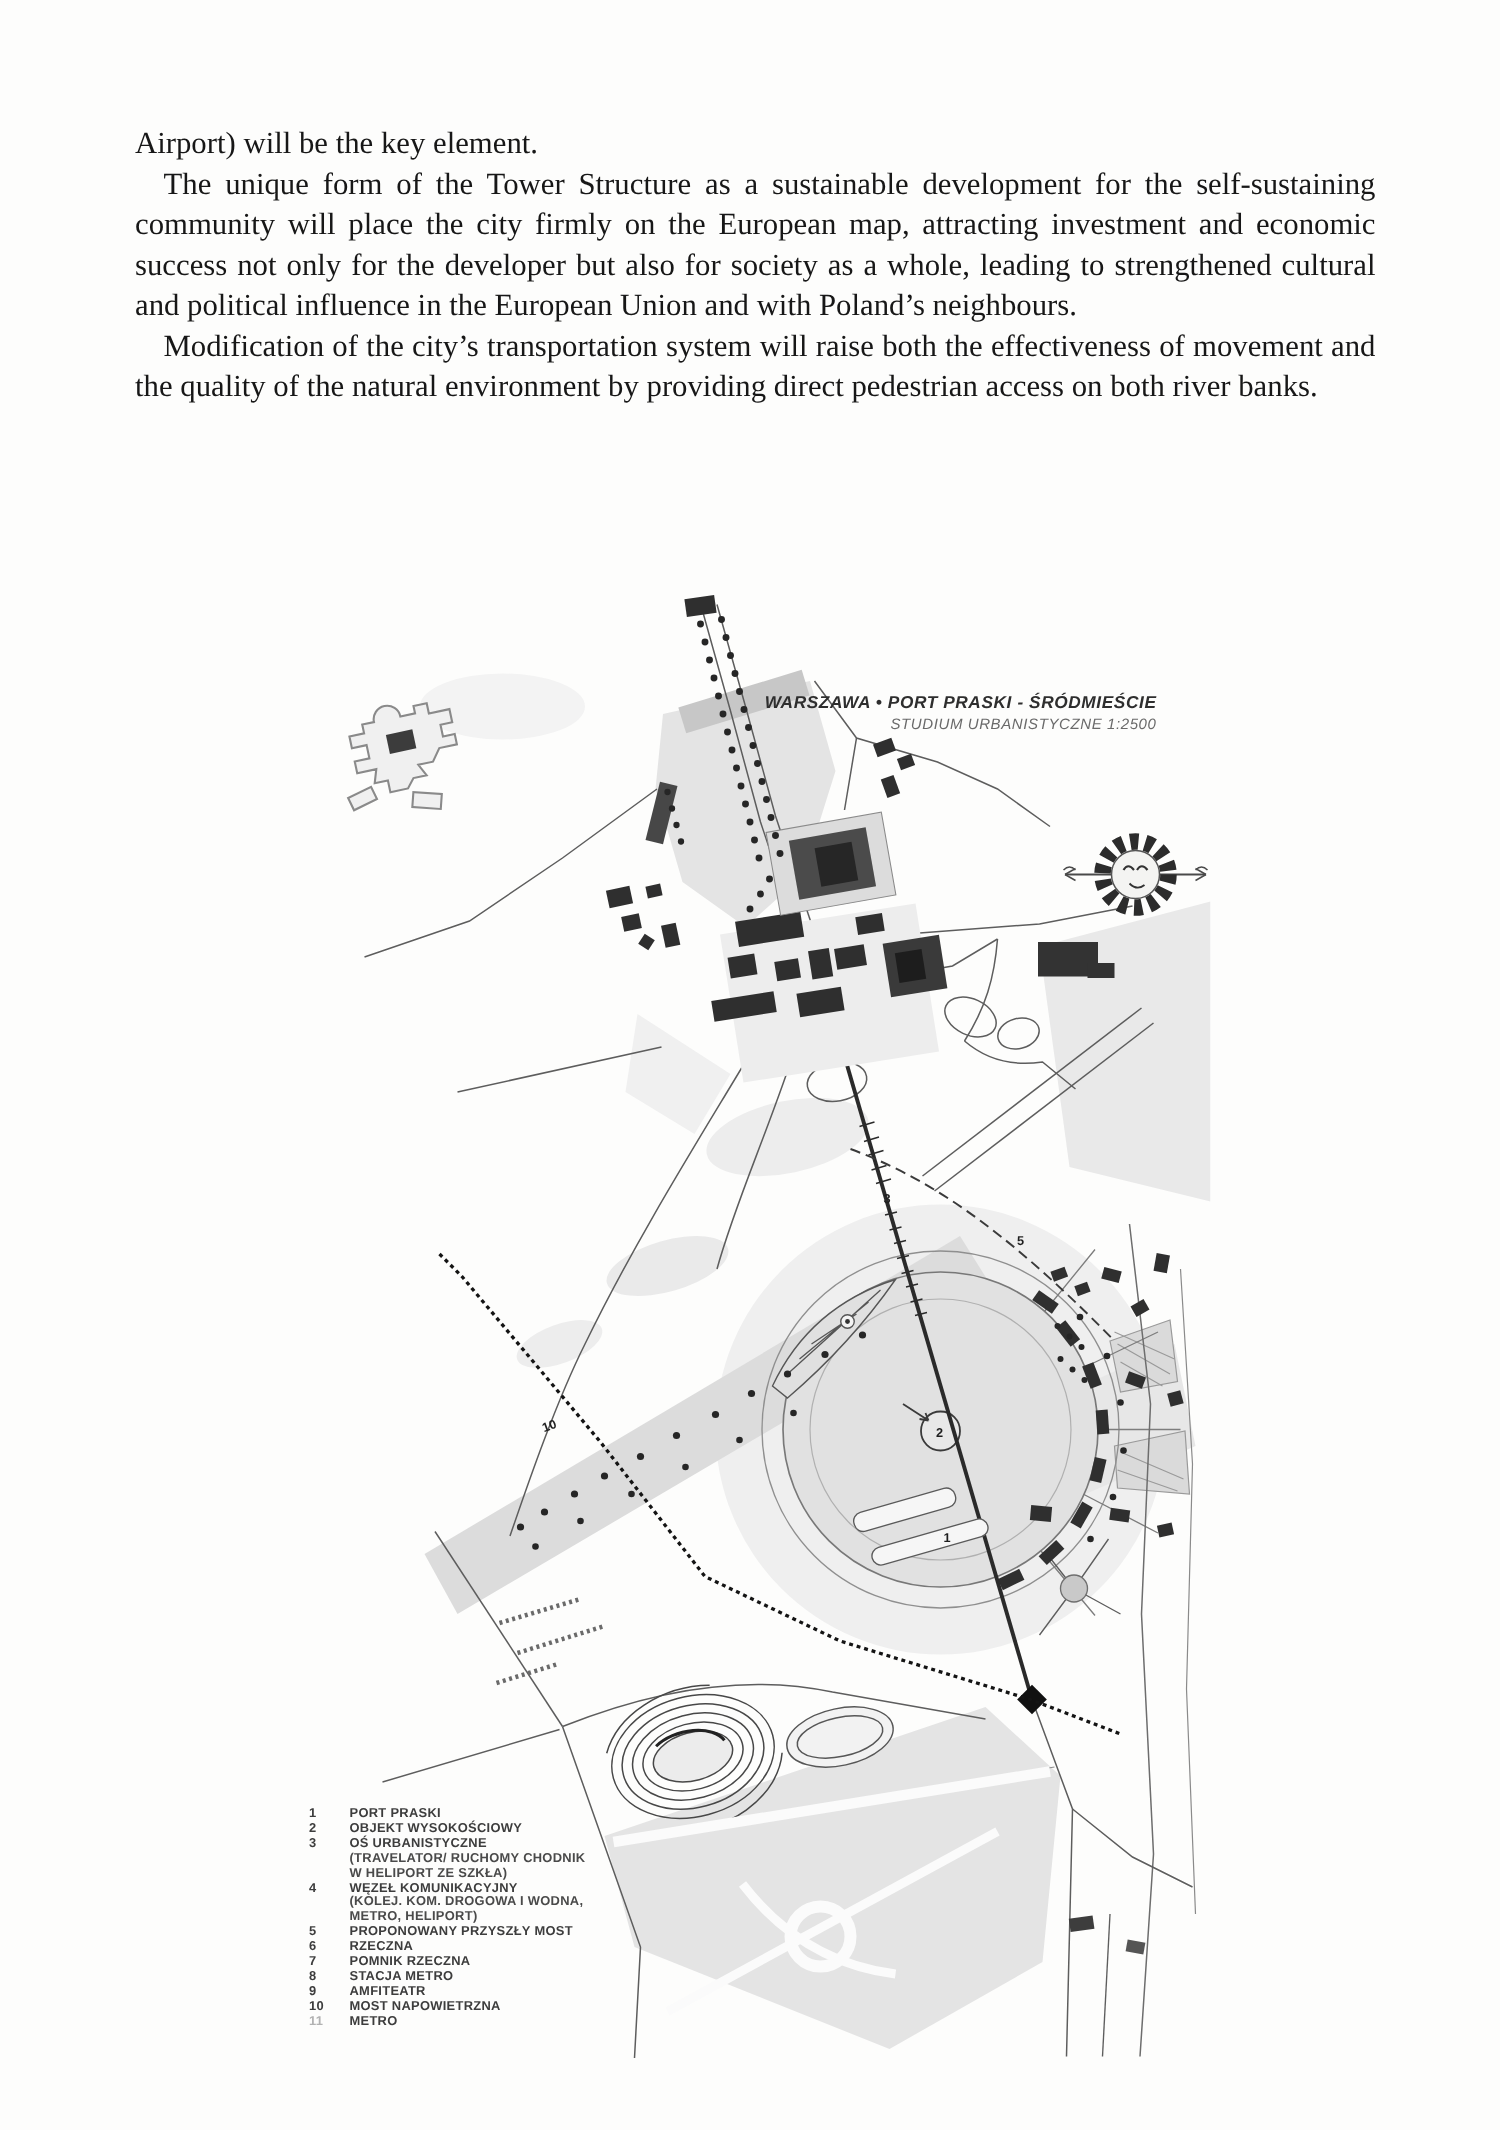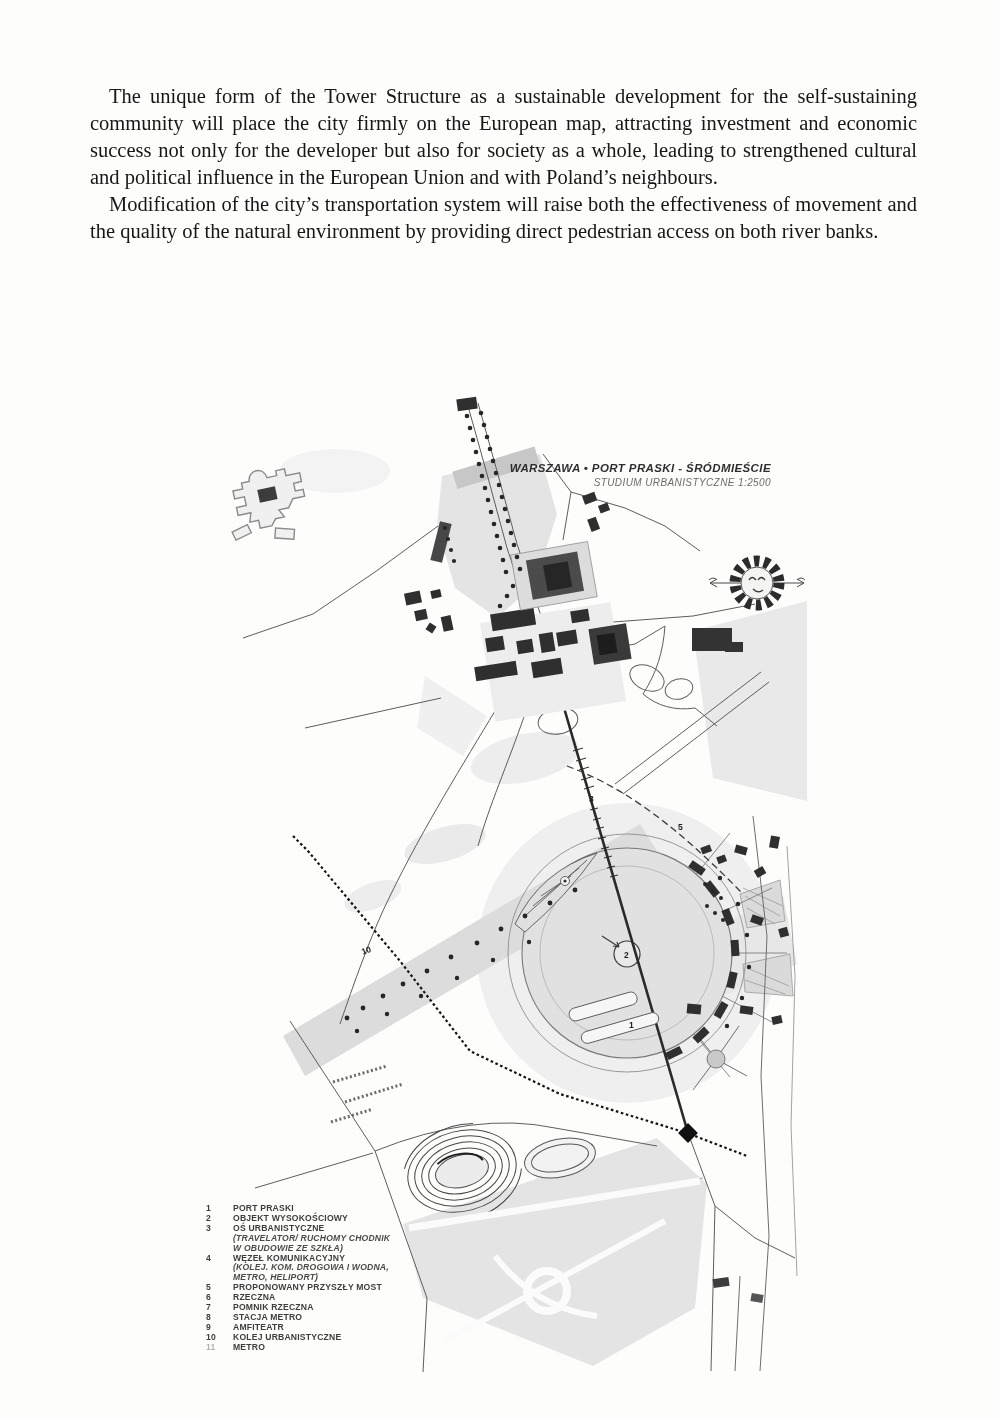--- a/index.html
+++ b/index.html
@@ -12,29 +12,30 @@
   .text-block p{margin:0;}
   .text-block p.indent{text-indent:19px;}
 
   .figure{position:absolute;left:195px;top:376px;width:612px;height:998px;}
   .figure svg{display:block;}
 
   .legend{position:absolute;left:206px;top:1204px;width:235px;
           font-family:"Liberation Sans",sans-serif;color:#3d3d3d;}
   .lg-row{display:flex;line-height:9.9px;font-size:8.6px;font-weight:bold;letter-spacing:.2px;}
   .lg-num{width:27px;flex:none;}
-  .lg-sub{font-style:italic;font-weight:bold;color:#4a4a4a;}
+  .lg-sub{font-weight:bold;color:#4a4a4a;}
   .lg-num.faded{color:#b2b2b2;}
 </style>
 </head>
 <body>
 
 <div class="page">
 
   <div class="text-block">
+    <p>Airport) will be the key element.</p>
     <p class="indent">The unique form of the Tower Structure as a sustainable development for the self-sustaining community will place the city firmly on the European map, attracting investment and economic success not only for the developer but also for society as a whole, leading to strengthened cultural and political influence in the European Union and with Poland’s neighbours.</p>
     <p class="indent">Modification of the city’s transportation system will raise both the effectiveness of movement and the quality of the natural environment by providing direct pedestrian access on both river banks.</p>
   </div>
 
   <div class="figure">
   <svg width="612" height="998" viewBox="0 0 612 998">
 
     <g stroke="none">
       <ellipse cx="140" cy="95" rx="55" ry="22" fill="#f3f3f3"></ellipse>
       <polygon points="247,100 345,78 362,138 340,208 302,242 260,212 242,150" fill="#e4e4e4"></polygon>
@@ -324,21 +325,21 @@
       <div class="lg-row">
         <span class="lg-num">3</span>
         <span class="lg-label">OŚ URBANISTYCZNE</span>
       </div>
       <div class="lg-row">
         <span class="lg-num"></span>
         <span class="lg-label lg-sub">(TRAVELATOR/ RUCHOMY CHODNIK</span>
       </div>
       <div class="lg-row">
         <span class="lg-num"></span>
-        <span class="lg-label lg-sub">W OBUDOWIE ZE SZKŁA)</span>
+        <span class="lg-label lg-sub">W HELIPORT ZE SZKŁA)</span>
       </div>
       <div class="lg-row">
         <span class="lg-num">4</span>
         <span class="lg-label">WĘZEŁ KOMUNIKACYJNY</span>
       </div>
       <div class="lg-row">
         <span class="lg-num"></span>
         <span class="lg-label lg-sub">(KOLEJ. KOM. DROGOWA I WODNA,</span>
       </div>
       <div class="lg-row">
@@ -360,21 +361,21 @@
       <div class="lg-row">
         <span class="lg-num">8</span>
         <span class="lg-label">STACJA METRO</span>
       </div>
       <div class="lg-row">
         <span class="lg-num">9</span>
         <span class="lg-label">AMFITEATR</span>
       </div>
       <div class="lg-row">
         <span class="lg-num">10</span>
-        <span class="lg-label">KOLEJ URBANISTYCZNE</span>
+        <span class="lg-label">MOST NAPOWIETRZNA</span>
       </div>
       <div class="lg-row">
         <span class="lg-num faded">11</span>
         <span class="lg-label">METRO</span>
       </div>
     </div>
 
 </div>
 
 </body></html>

